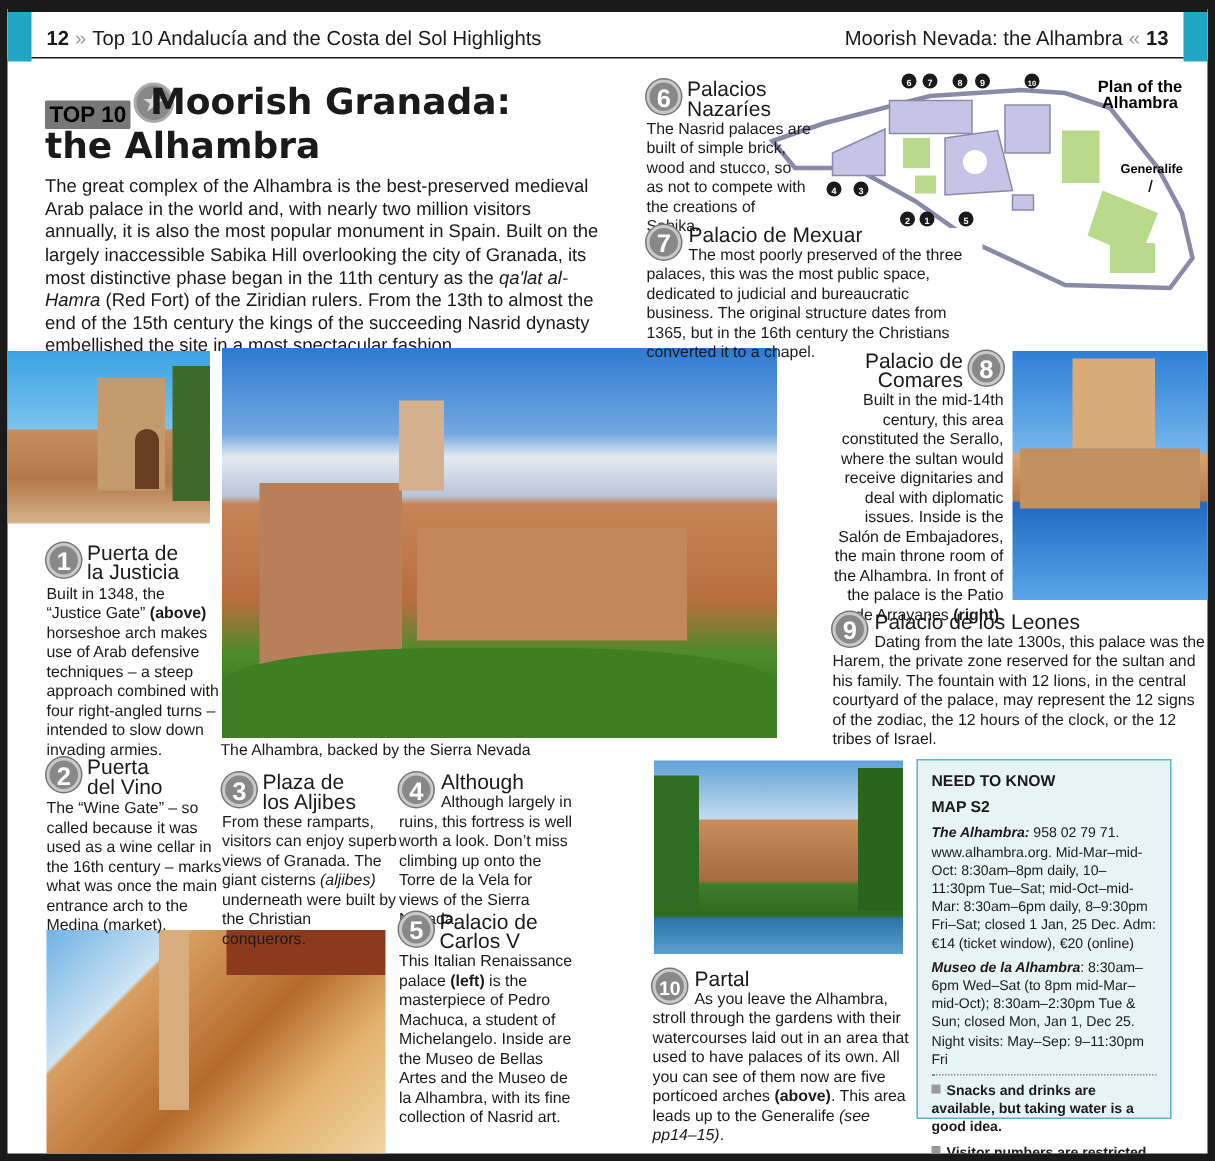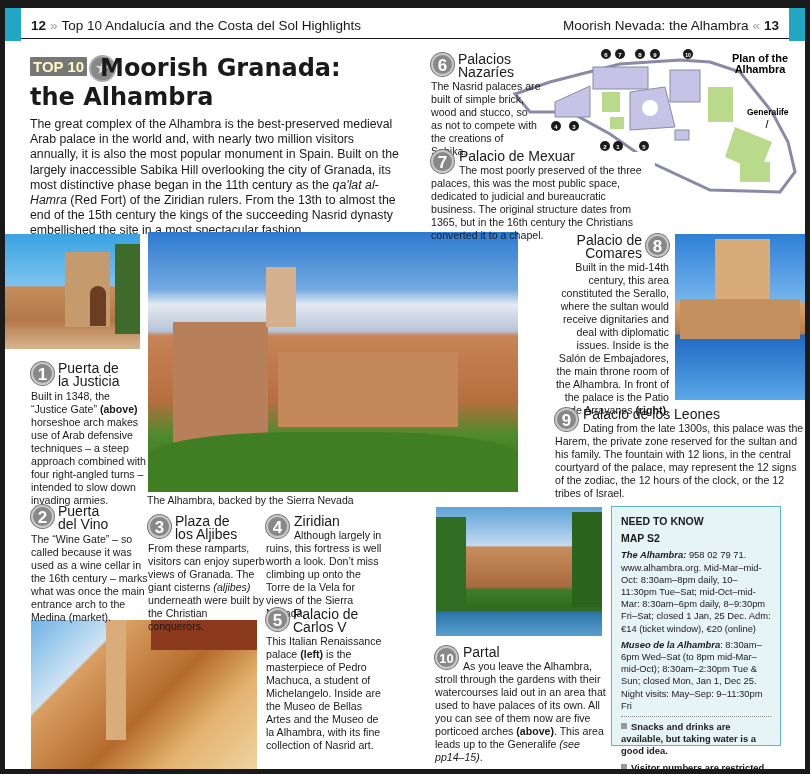--- a/index.html
+++ b/index.html
@@ -8,21 +8,21 @@
   .header { position: absolute; left: 0; top: 0; width: 800px; height: 33px; background: #fff; border-top: 2px solid #1a1a1a; }
   .header .bar-l { position: absolute; left: 0; top: 0; width: 16px; height: 33px; background: #21a7c4; }
   .header .bar-r { position: absolute; right: 0; top: 0; width: 16px; height: 33px; background: #21a7c4; }
   .header .rule { position: absolute; left: 16px; right: 16px; bottom: 0; height: 1px; background: #1a1a1a; }
   .hdr-left { position: absolute; left: 26px; top: 10px; font-size: 13.5px; color: #1a1a1a; }
   .hdr-right { position: absolute; right: 26px; top: 10px; font-size: 13.5px; color: #1a1a1a; }
   .pnum { font-weight: bold; }
   .chev { color: #999; margin: 0 4px; }
 
   .title-wrap { position: absolute; left: 25px; top: 45px; }
-  .top10 { display: inline-block; vertical-align: top; background: #777; color: #fef9c3; font-weight: bold; font-size: 15px; padding: 1px 3px; margin-top: 6px; border-radius: 1px; }
+  .top10 { display: inline-block; vertical-align: top; background: #777; color: #000000; font-weight: bold; font-size: 15px; padding: 1px 3px; margin-top: 16px; border-radius: 1px; }
   .star { display: inline-block; vertical-align: top; width: 27px; height: 27px; border-radius: 50%; background: #888; border: 2px solid #aaa; color: #ddd; font-size: 18px; text-align: center; line-height: 23px; margin-top: 4px; margin-left: 2px; }
   .title { display: inline; font-size: 24px; font-weight: bold; color: #1a1a1a; line-height: 28px; font-family: "DejaVu Sans", sans-serif; }
   .title-line1 { position: absolute; left: 70px; top: 3px; white-space: nowrap; }
   .title-line2 { position: absolute; left: 0; top: 32px; white-space: nowrap; }
 
   .intro { position: absolute; left: 25px; top: 111px; width: 370px; font-size: 12.3px; line-height: 15.2px; color: #1a1a1a; }
   .intro em { font-style: italic; }
 
   .num { display: inline-block; width: 23px; height: 23px; border-radius: 50%; background: #888; color: #fff; font-weight: bold; font-size: 17px; text-align: center; line-height: 21px; border: 2px solid #c9c9c9; box-shadow: 0 0 0 1px #777; }
   .sect { position: absolute; color: #1a1a1a; font-size: 10.6px; line-height: 13px; }
@@ -168,21 +168,21 @@
           <div>Plaza de</div>
           <div>los Aljibes</div>
         </div>
     </div>
     <p><span>From these ramparts, visitors can enjoy superb views of Granada. The giant cisterns </span><i>(aljibes)</i><span> underneath were built by the Christian conquerors.</span></p>
   </div>
 
   <div class="sect" style="left:261px; top:509px; width:116px;">
     <div style="position:relative; height:14px;">
       <span class="num" style="position:absolute; left:0; top:0;">4</span>
-      <div class="head" style="position:absolute; left:28px; top:0;">Ziridian</div>
+      <div class="head" style="position:absolute; left:28px; top:0;">Although</div>
     </div>
     <p style="text-indent:28px;">Although largely in ruins, this fortress is well worth a look. Don’t miss climbing up onto the Torre de la Vela for views of the Sierra Nevada.</p>
   </div>
 
   <div class="sect" style="left:261px; top:602px; width:116px;">
     <div style="display:flex; align-items:flex-start; gap:4px; margin-bottom:1px;">
       <span class="num">5</span>
       <div class="head">
           <div>Palacio de</div>
           <div>Carlos V</div>

